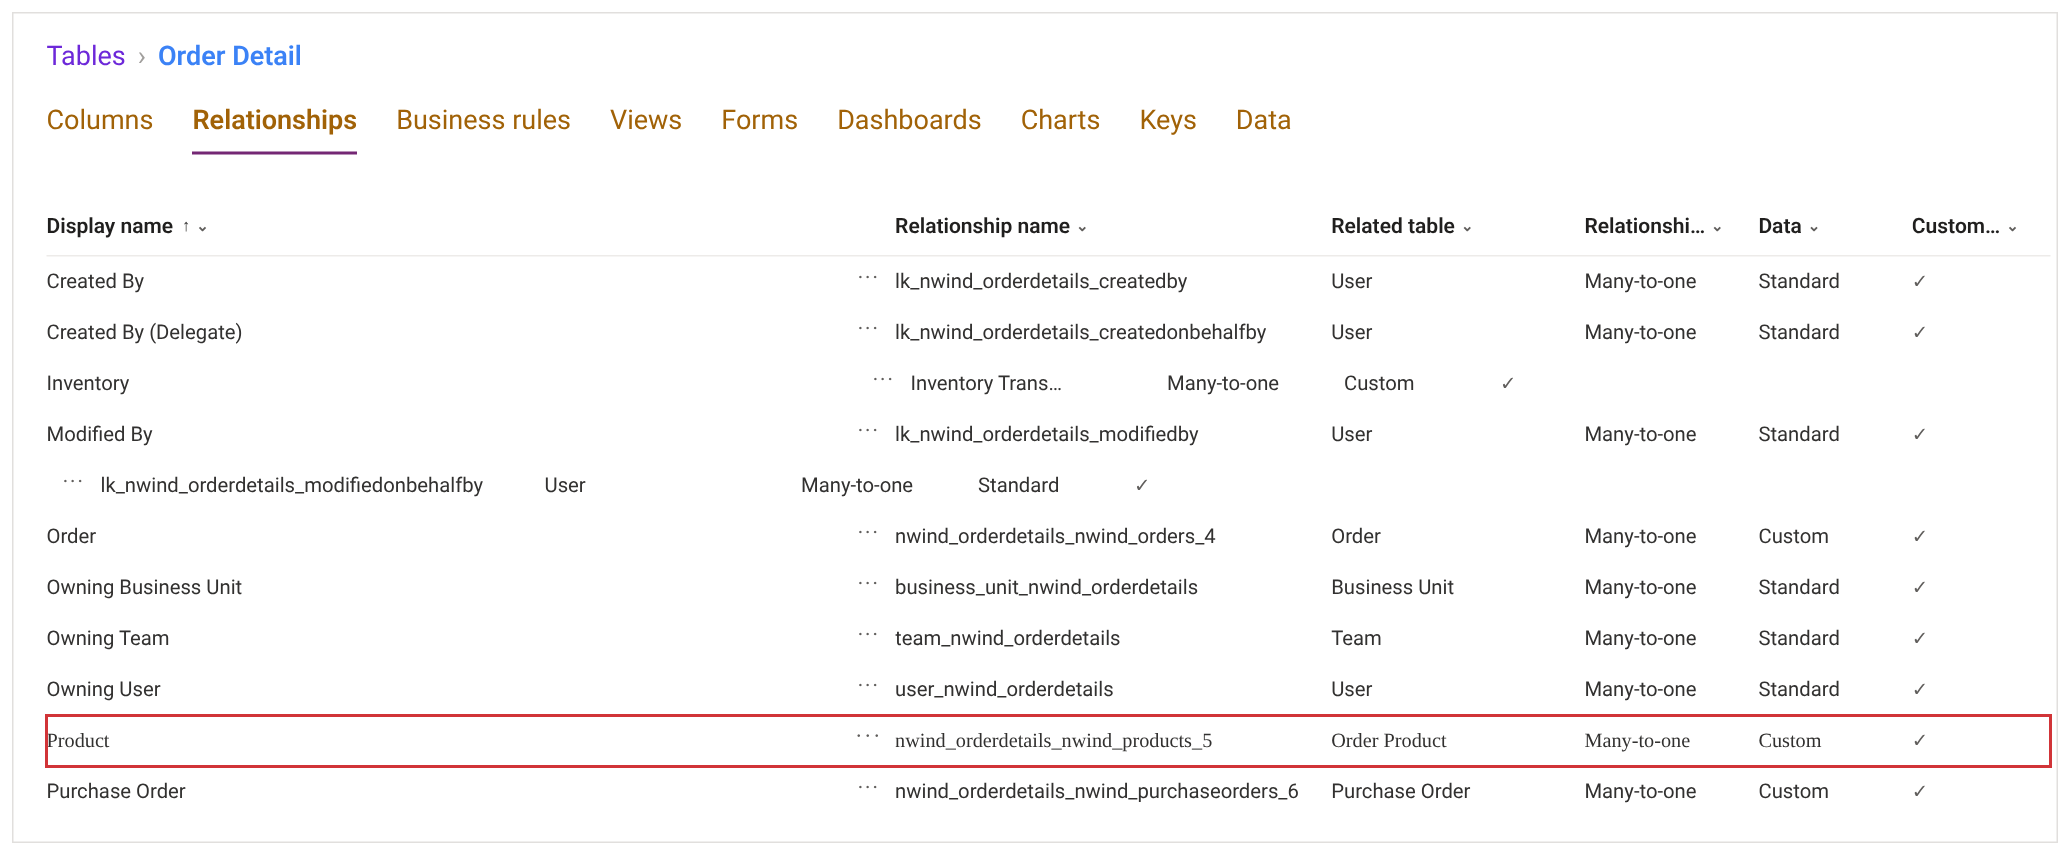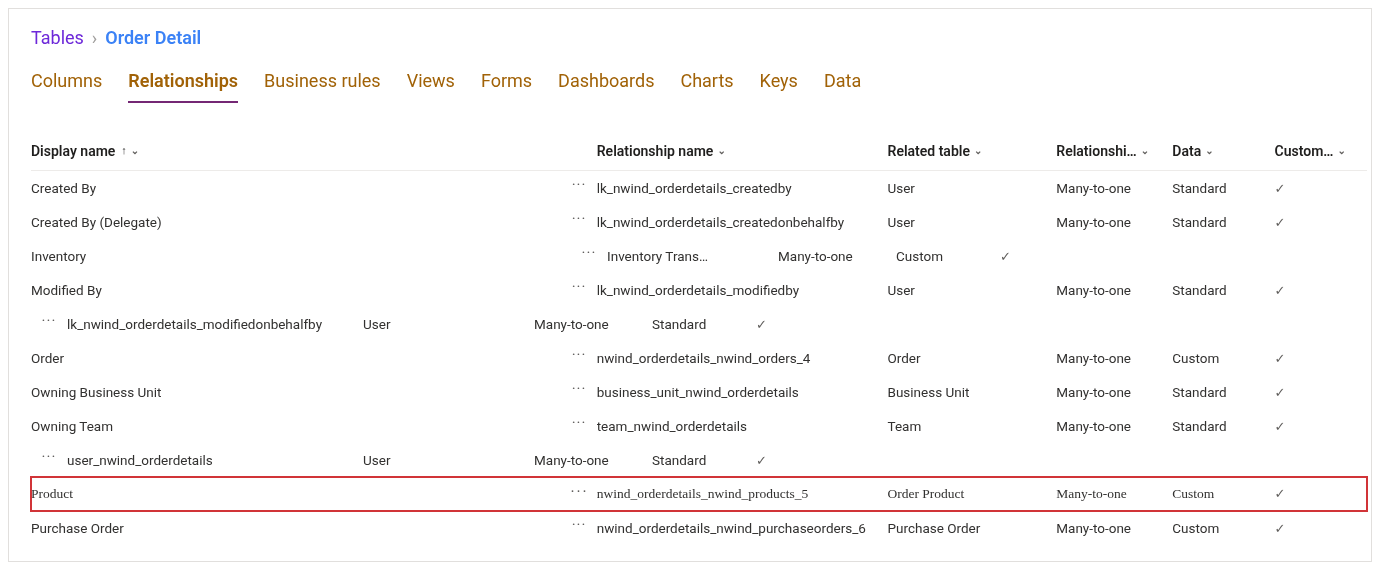--- a/index.html
+++ b/index.html
@@ -283,20 +283,23 @@
           <div class="td col-related">
             <span class="ellipsis">Team</span>
           </div>
           <div class="td col-ship">Many-to-one</div>
           <div class="td col-type">Standard</div>
           <div class="td col-custom">
             <span class="check">✓</span>
           </div>
         </div>
         <div class="row">
+          <div class="td col-name">
+            <span class="ellipsis">Owning User</span>
+          </div>
           <div class="td col-more">
             <span class="more-btn">···</span>
           </div>
           <div class="td col-rel">
             <span class="ellipsis">user_nwind_orderdetails</span>
           </div>
           <div class="td col-related">
             <span class="ellipsis">User</span>
           </div>
           <div class="td col-ship">Many-to-one</div>

